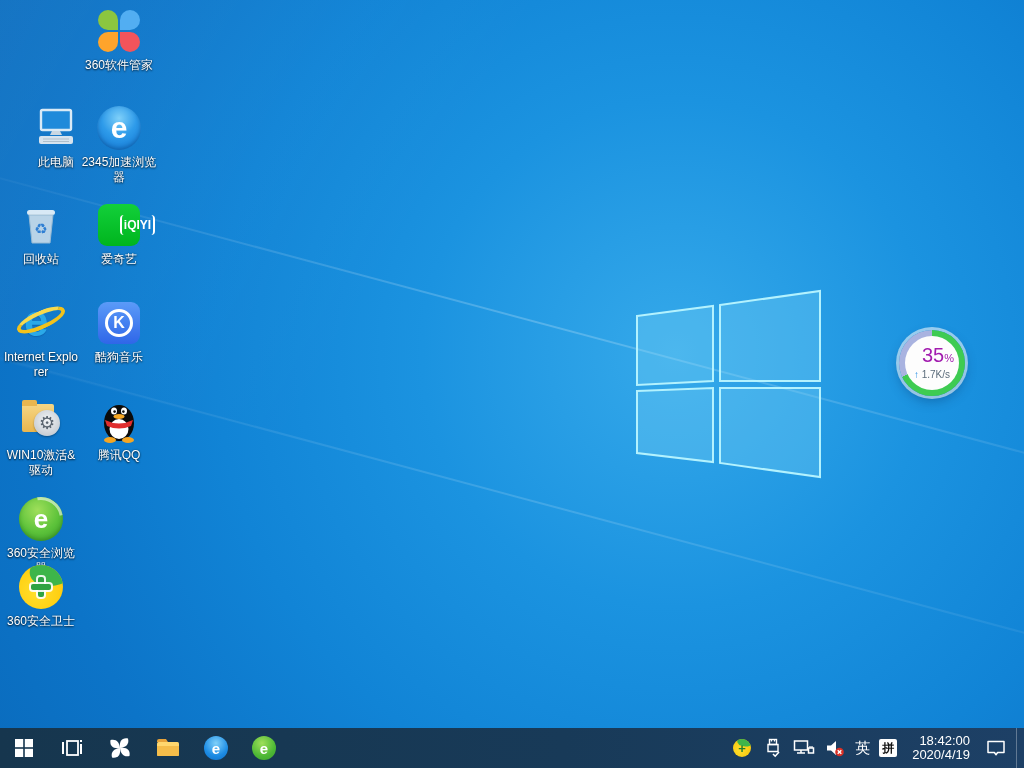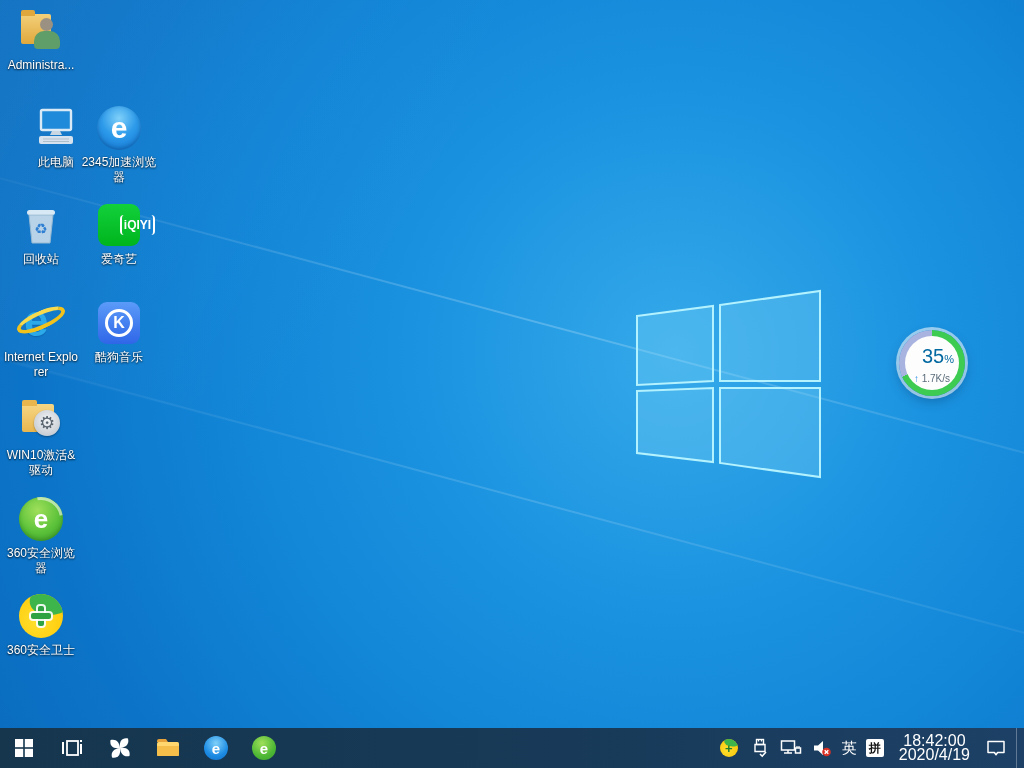--- a/index.html
+++ b/index.html
@@ -99,37 +99,37 @@
 
   
   .g-pc svg { position:absolute; left:0; top:0; }
 
   
   .gadget { position:absolute; left:899px; top:330px; width:66px; height:66px; border-radius:50%;
     background:conic-gradient(#3ecb52 0deg 245deg, #a9b3e0 245deg 360deg);
     box-shadow:0 0 0 3px rgba(255,255,255,.55), 0 5px 12px rgba(0,40,90,.35); cursor:pointer; }
   .gadget .inner { position:absolute; left:6px; top:6px; width:54px; height:54px; border-radius:50%;
     background:#fdfdfd; display:flex; flex-direction:column; align-items:center; justify-content:center; }
-  .gadget .pct { font-size:20px; color:#0369a1; line-height:28px;margin-left:12px; }
+  .gadget .pct { font-size:20px; color:#a21caf; line-height:21px;margin-left:12px; }
   .gadget .pct .sign { font-size:11px; }
   .gadget .spd { font-size:10px; color:#5a6b7a; line-height:12px; }
   .gadget .spd .arr { color:#1e88e5; }
 
   
   .taskbar { position:absolute; left:0; bottom:0; width:1024px; height:40px;
     background:linear-gradient(90deg,#16364e 0%, #183a58 55%, #1d4066 100%);
     display:flex; align-items:center; }
   .tb-btn { width:48px; height:40px; display:flex; align-items:center; justify-content:center; cursor:pointer; }
   .tb-spacer { flex:1; }
   .tray { display:flex; align-items:center; height:40px; gap:9px; padding-right:2px; }
   .tray-ico { width:22px; height:40px; display:flex; align-items:center; justify-content:center; cursor:pointer; }
   .lang { color:#fff; font-size:15px; cursor:pointer; }
   .ime { width:18px; height:18px; background:#fff; color:#111; font-size:12px; font-weight:bold;
     display:flex; align-items:center; justify-content:center; border-radius:2px; cursor:pointer; }
-  .clock { color:#fff; font-size:16px; text-align:center; line-height:14px; padding:0 6px; cursor:pointer; }
+  .clock { color:#fff; font-size:13px; text-align:right; line-height:14px; padding:0 6px; cursor:pointer; }
   .showdesk { width:6px; height:40px; border-left:1px solid rgba(255,255,255,.3); cursor:pointer; }
 
   .tray-360 { width:18px; height:18px; border-radius:50%; position:relative; overflow:hidden;
     background:radial-gradient(circle at 40% 60%, #ffe02e, #f5be00); }
   .tray-360 .cap { position:absolute; left:4px; top:-7px; width:22px; height:14px; border-radius:50%;
     background:#3db54a; transform:rotate(-18deg); }
   .tray-360 .plus { position:absolute; left:0; top:0; width:18px; height:18px; display:flex;
     align-items:center; justify-content:center; color:#1e7d2f; font-weight:bold; font-size:13px; }
 </style>
 </head>
@@ -143,29 +143,30 @@
 
   <svg class="winlogo" width="1024" height="768" viewBox="0 0 1024 768">
     <g fill="rgba(130,215,250,0.30)" stroke="rgba(185,245,255,0.95)" stroke-width="2">
       <polygon points="637,316 713,306 713,381 637,385"></polygon>
       <polygon points="720,305 820,291 820,381 720,381"></polygon>
       <polygon points="637,391 713,388 713,462 637,453"></polygon>
       <polygon points="720,388 820,388 820,477 720,463"></polygon>
     </g>
   </svg>
 
-  <div class="dicon" style="left:3px; top:8px">
-    <div class="art g-admin">
-      <span class="folder"></span>
-        <span class="head"></span>
-        <span class="body"></span>
-    </div>
-    <div class="lbl">Administra...</div>
-  </div>
-
+
+  <div class="dicon" style="left:81px; top:8px">
+    <div class="art g-360sj">
+      <span class="p1"></span>
+        <span class="p2"></span>
+        <span class="p3"></span>
+        <span class="p4"></span>
+    </div>
+    <div class="lbl">360软件管家</div>
+  </div>
 
   <div class="dicon" style="left:18px; top:105px">
     <div class="art g-pc">
       <svg width="46" height="46" viewBox="0 0 46 46">
         <rect x="8" y="5" width="30" height="20" rx="1.5" fill="#1f8ada" stroke="#d9eaf6" stroke-width="2.4"></rect>
         <path d="M19 26 h8 l2 4 h-12 z" fill="#c9d7e2"></path>
         <rect x="6" y="31" width="34" height="8" rx="2" fill="#d6e3ee"></rect>
         <line x1="10" y1="34" x2="36" y2="34" stroke="#aebfcc" stroke-width="1"></line>
         <line x1="10" y1="36.5" x2="36" y2="36.5" stroke="#aebfcc" stroke-width="1"></line>
       </svg>
@@ -220,32 +221,49 @@
   </div>
 
   <div class="dicon" style="left:3px; top:398px">
     <div class="art g-win10">
       <span class="folder"></span>
       <span class="gear">⚙</span>
     </div>
     <div class="lbl">WIN10激活&amp;驱动</div>
   </div>
 
+  <div class="dicon" style="left:81px; top:398px">
+    <div class="art g-qq">
+      <svg width="46" height="46" viewBox="0 0 46 46">
+        <ellipse cx="23" cy="25" rx="15" ry="18" fill="#0b0b0b"></ellipse>
+        <ellipse cx="23" cy="31" rx="9.5" ry="10" fill="#ffffff"></ellipse>
+        <ellipse cx="18" cy="13" rx="3" ry="3.6" fill="#fff"></ellipse>
+        <ellipse cx="28" cy="13" rx="3" ry="3.6" fill="#fff"></ellipse>
+        <circle cx="18.6" cy="13.6" r="1.3" fill="#111"></circle>
+        <circle cx="27.4" cy="13.6" r="1.3" fill="#111"></circle>
+        <ellipse cx="23" cy="18.5" rx="5.5" ry="2.6" fill="#f6a623"></ellipse>
+        <path d="M9 22 Q23 29 37 22 L35 28 Q23 33 11 28 Z" fill="#e02d2d"></path>
+        <ellipse cx="14" cy="42" rx="6" ry="3" fill="#f6a623"></ellipse>
+        <ellipse cx="32" cy="42" rx="6" ry="3" fill="#f6a623"></ellipse>
+      </svg>
+    </div>
+    <div class="lbl">腾讯QQ</div>
+  </div>
 
   <div class="dicon" style="left:3px; top:496px">
     <div class="art g-360se">
       <div class="circ">
           <span>e</span>
         </div>
       <span class="swirl"></span>
     </div>
     <div class="lbl">360安全浏览器</div>
   </div>
 
-  <div class="dicon" style="left:3px; top:593px">
+  <div class="dicon" style="left:3px; top:564px">
     <div class="art g-360safe">
       <div class="ball">
           <span class="cap"></span>
         </div>
       <div class="cross">
           <i class="v"></i>
           <i class="h"></i>
         </div>
     </div>
     <div class="lbl">360安全卫士</div>

